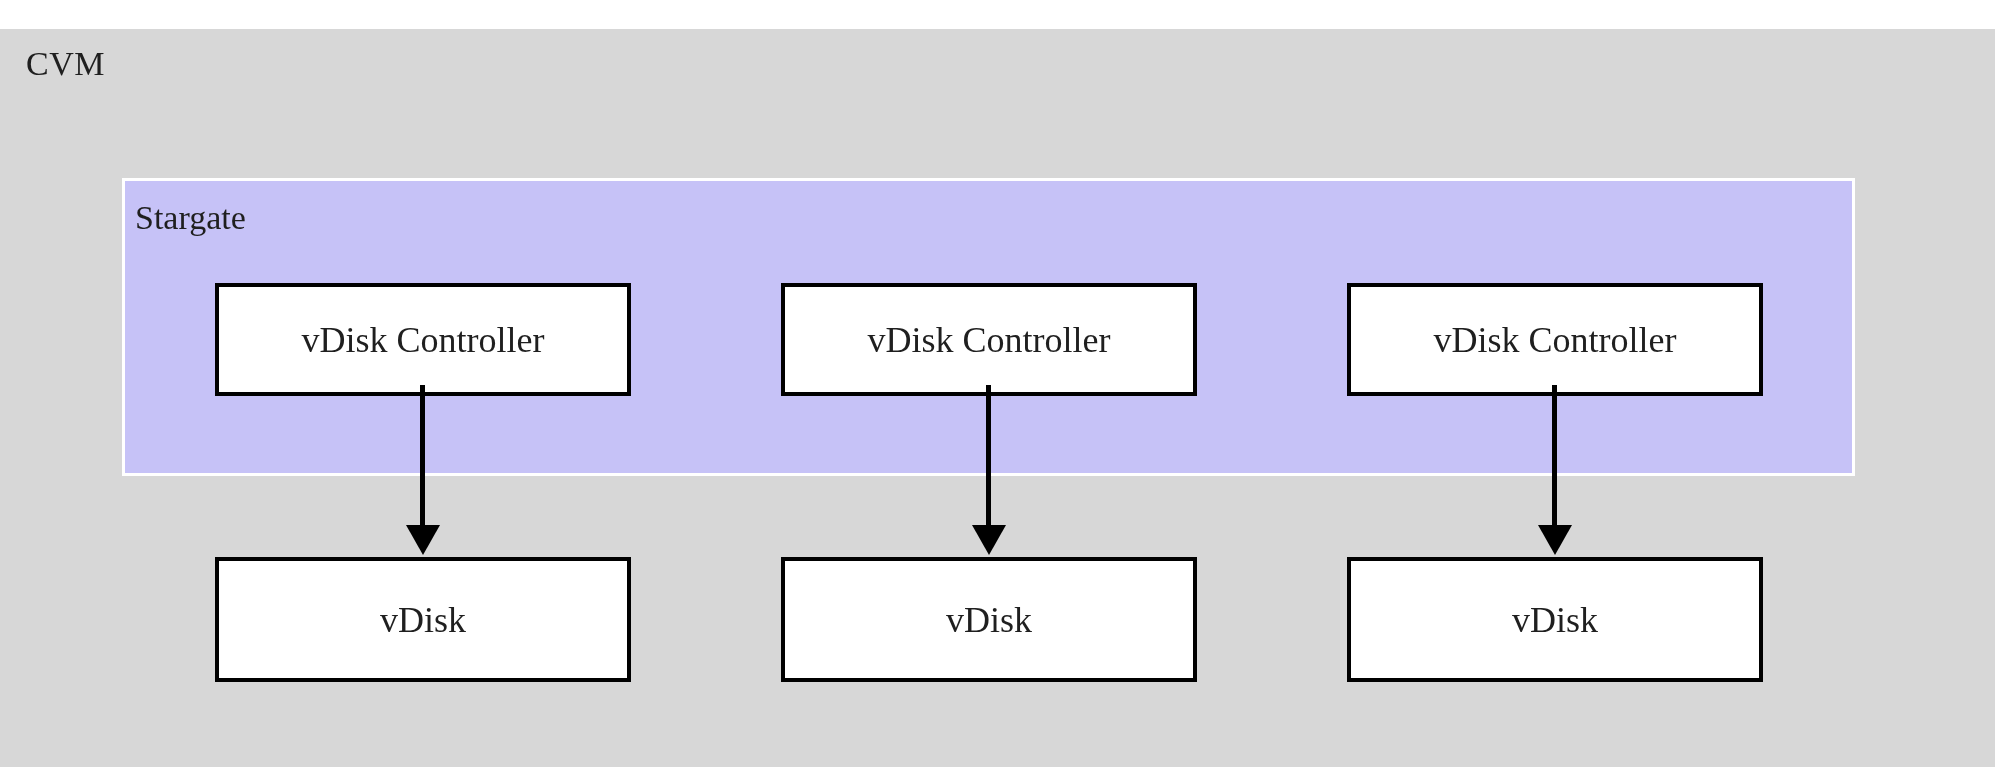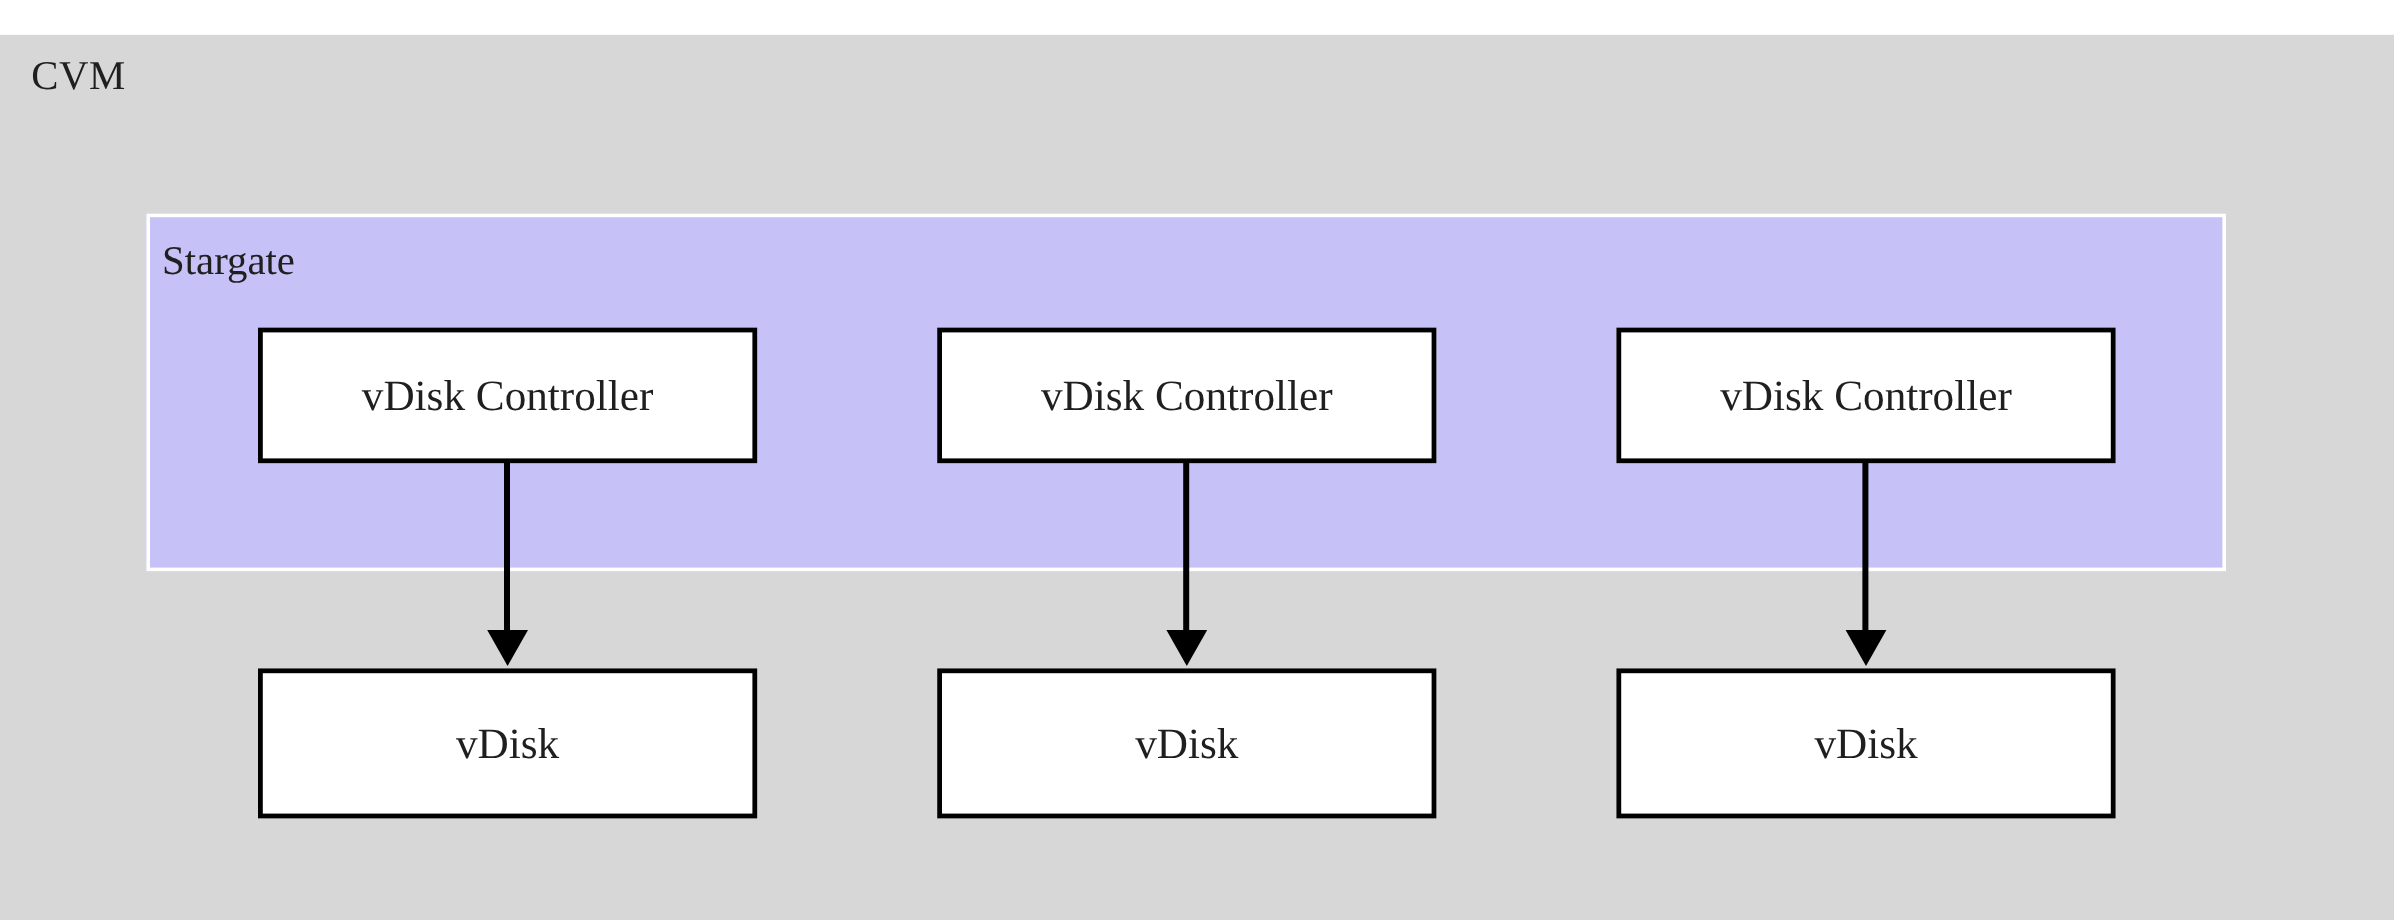--- a/index.html
+++ b/index.html
@@ -47,21 +47,21 @@
   .node {
     position: absolute;
     background: var(--box-fill);
     border: 4px solid var(--box-border);
     display: flex;
     align-items: center;
     justify-content: center;
     font-size: 36px;
     text-align: center;
   }
-  .controller { top: 244px; width: 416px; height: 113px; }
+  .controller { top: 254px; width: 416px; height: 113px; }
   .vdisk      { top: 528px; width: 416px; height: 125px; text-align: center; }
   .col1 { left: 215px; }
   .col2 { left: 781px; }
   .col3 { left: 1347px; }
   .arrow-line {
     position: absolute;
     top: 356px;
     width: 5px;
     height: 146px;
     background: var(--arrow);

